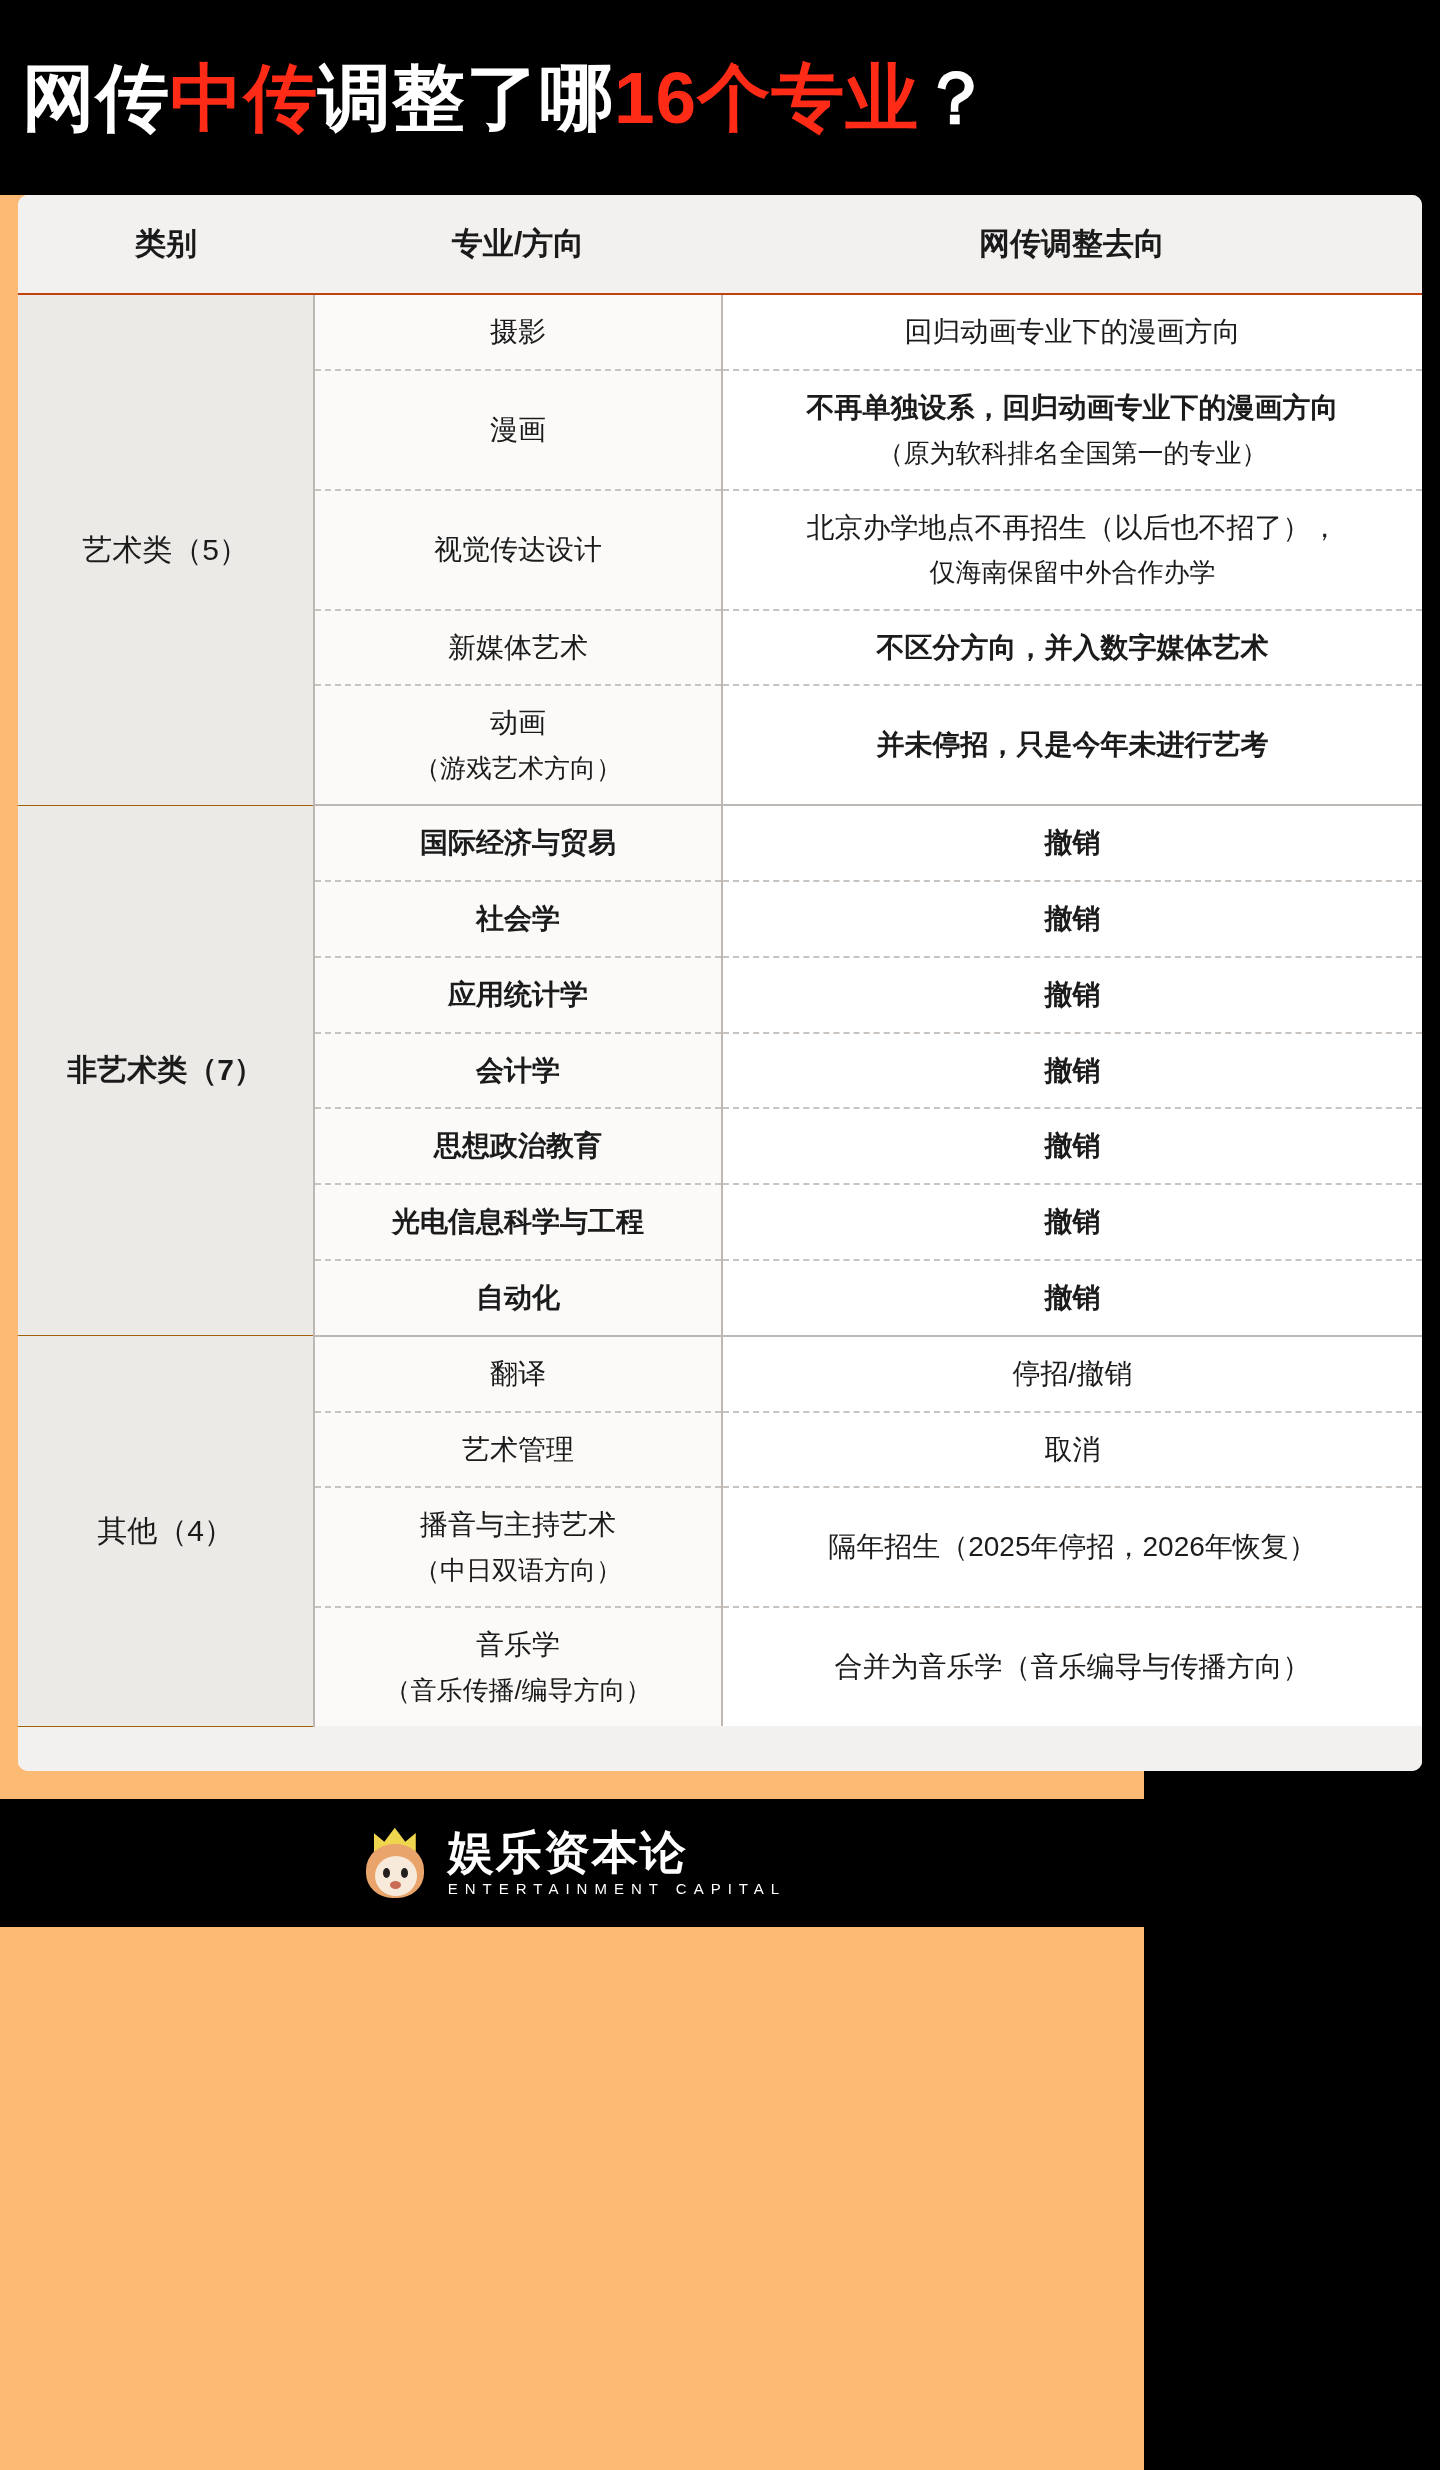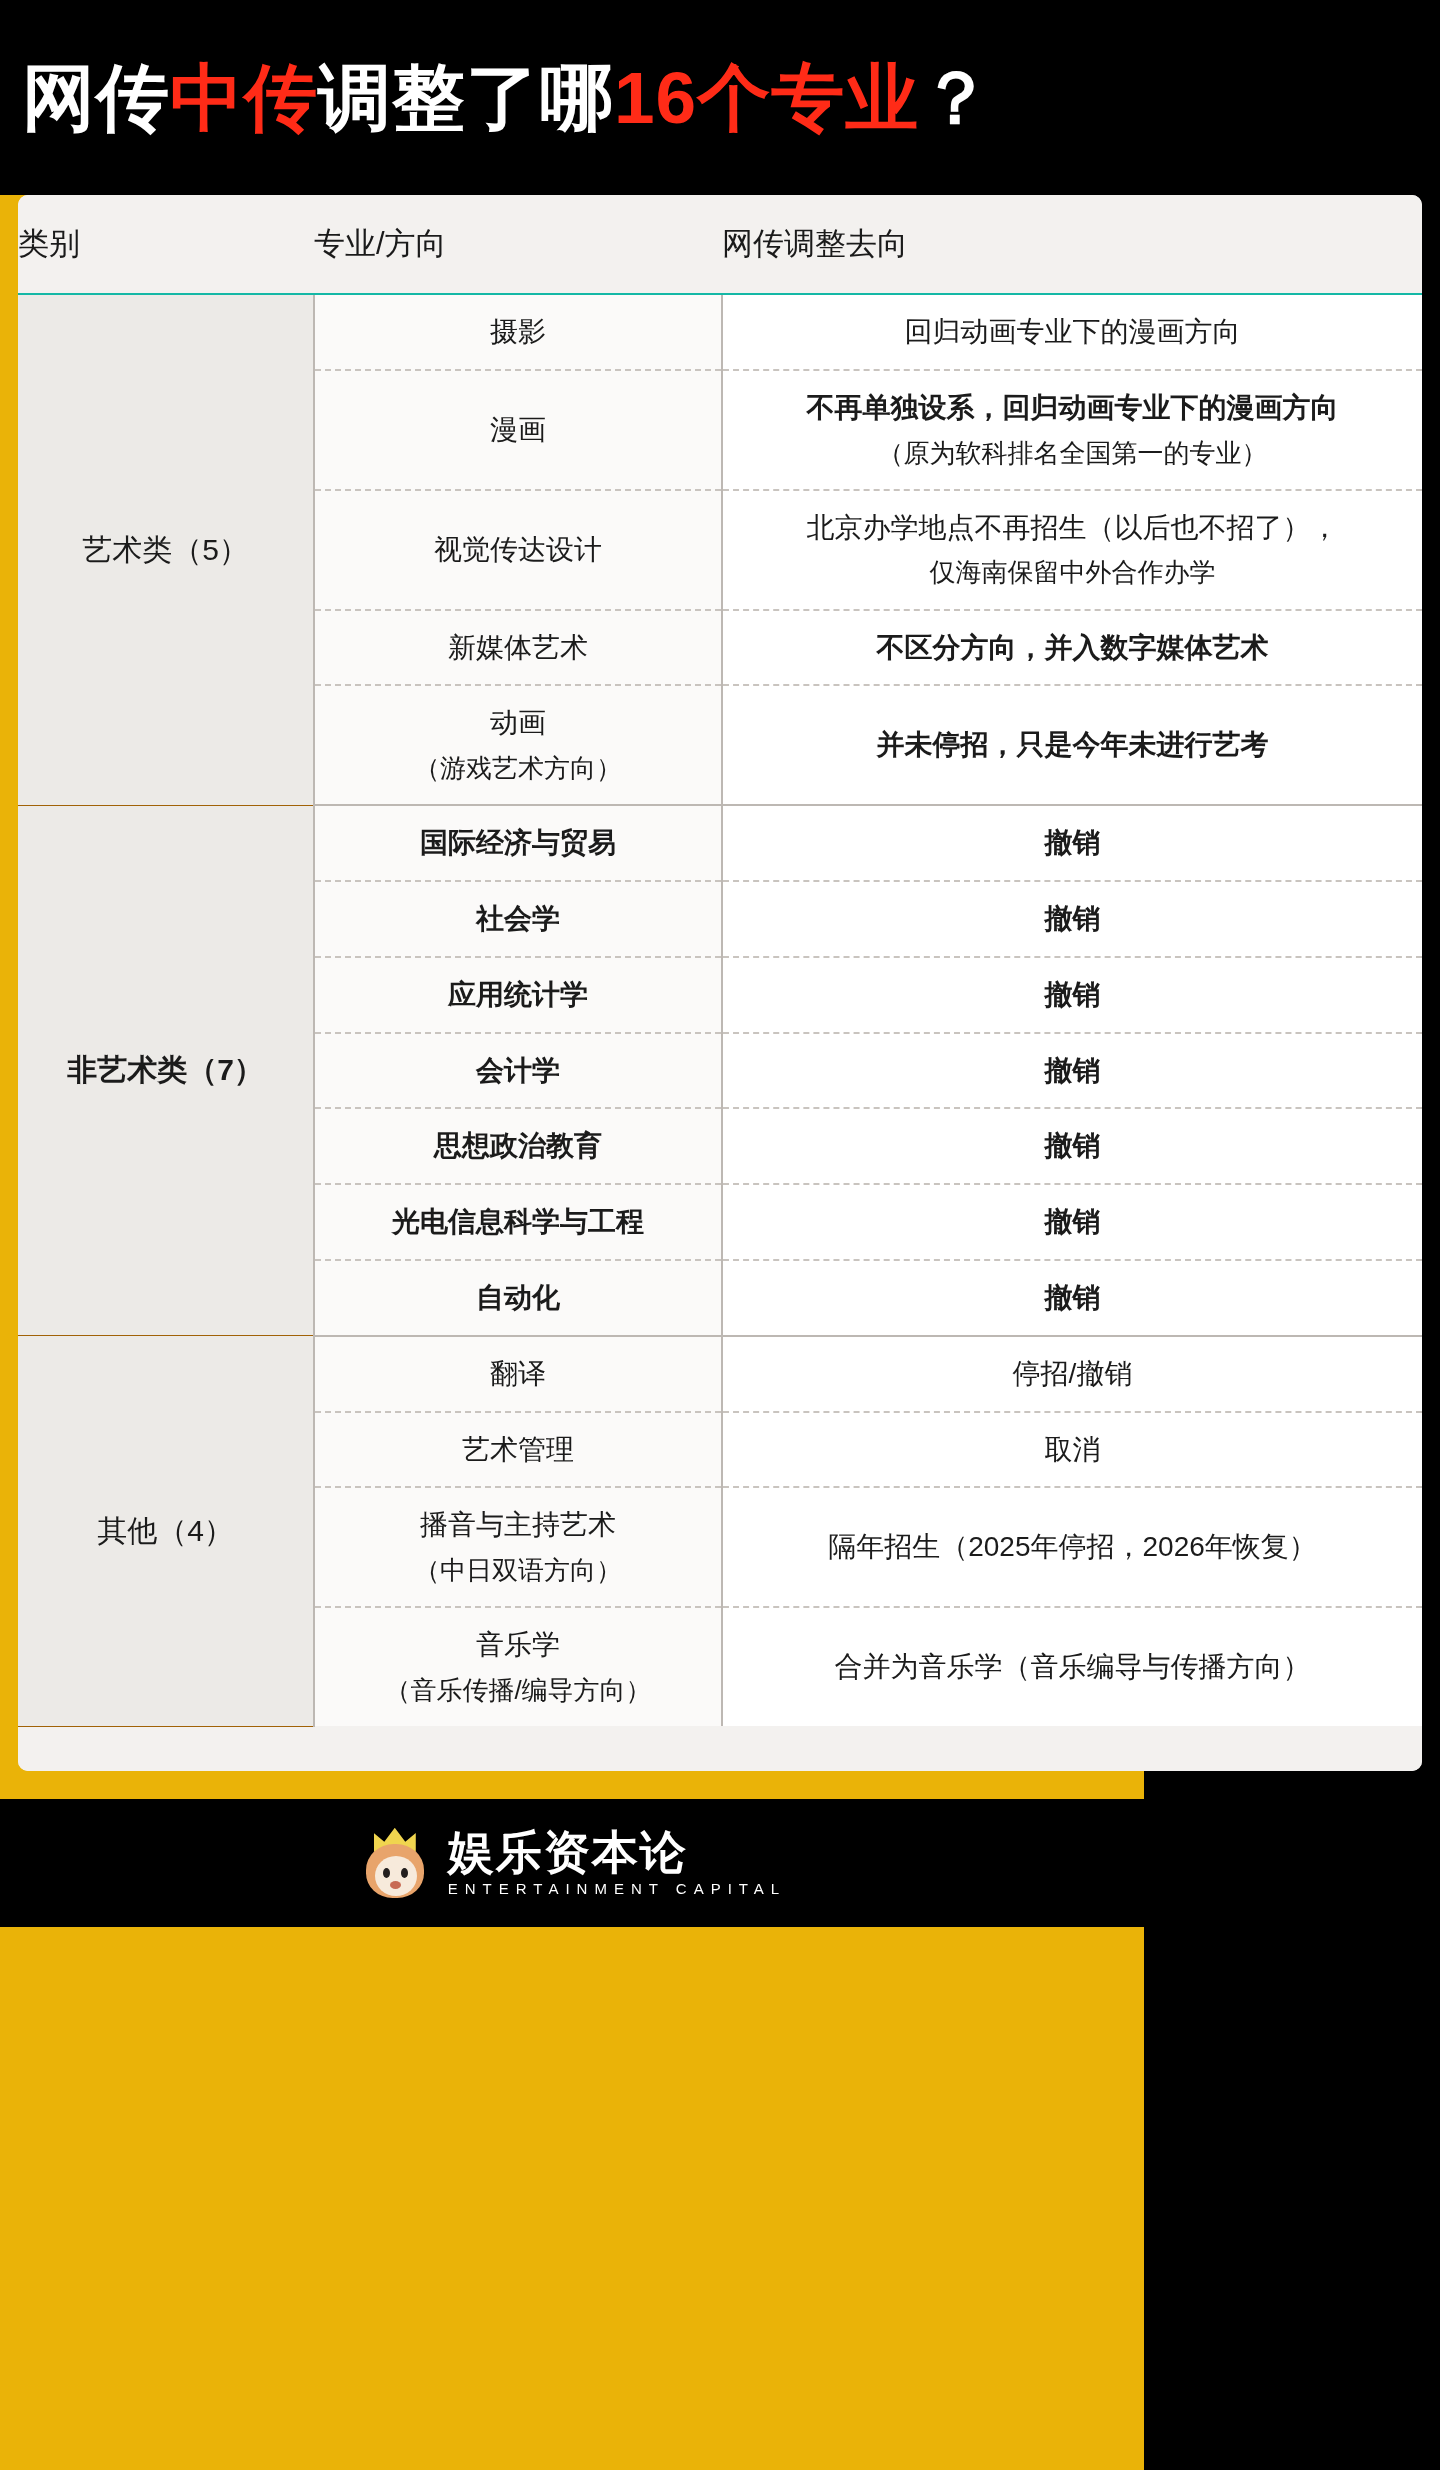--- a/index.html
+++ b/index.html
@@ -10,21 +10,21 @@
   body {
     width: 1440px;
     height: 2470px;
     font-family: "Liberation Sans", "DejaVu Sans", sans-serif;
     overflow: hidden;
   }
   .page {
     position: relative;
     width: 1144px;
     height: 2470px;
-    background: #eab308;
+    background: #fdba74;
     box-sizing: border-box;
   }
 
   
   .header {
     height: 195px;
     background: #000000;
     display: flex;
     align-items: center;
     padding-left: 22px;
@@ -131,26 +131,26 @@
     width: 100%;
     border-collapse: collapse;
     table-layout: fixed;
   }
   table.tbl col.c1 { width: 296px; }
   table.tbl col.c2 { width: 408px; }
   table.tbl col.c3 { width: 700px; }
 
   .tbl th {
     font-size: 31px;
-    font-weight: 400;
+    font-weight: 700;
     color: #1a1a1a;
     padding: 28px 0;
-    text-align: left;
+    text-align: center;
     background: #f3f1ef;
-    border-bottom: 2px solid #14b8a6;
+    border-bottom: 2px solid #c2410c;
   }
   .tbl td {
     font-size: 28px;
     color: #1b1b1b;
     text-align: center;
     vertical-align: middle;
     padding: 18px 10px;
     line-height: 1.35;
     border-bottom: 2px dashed #c9c4bf;
     background: #ffffff;

